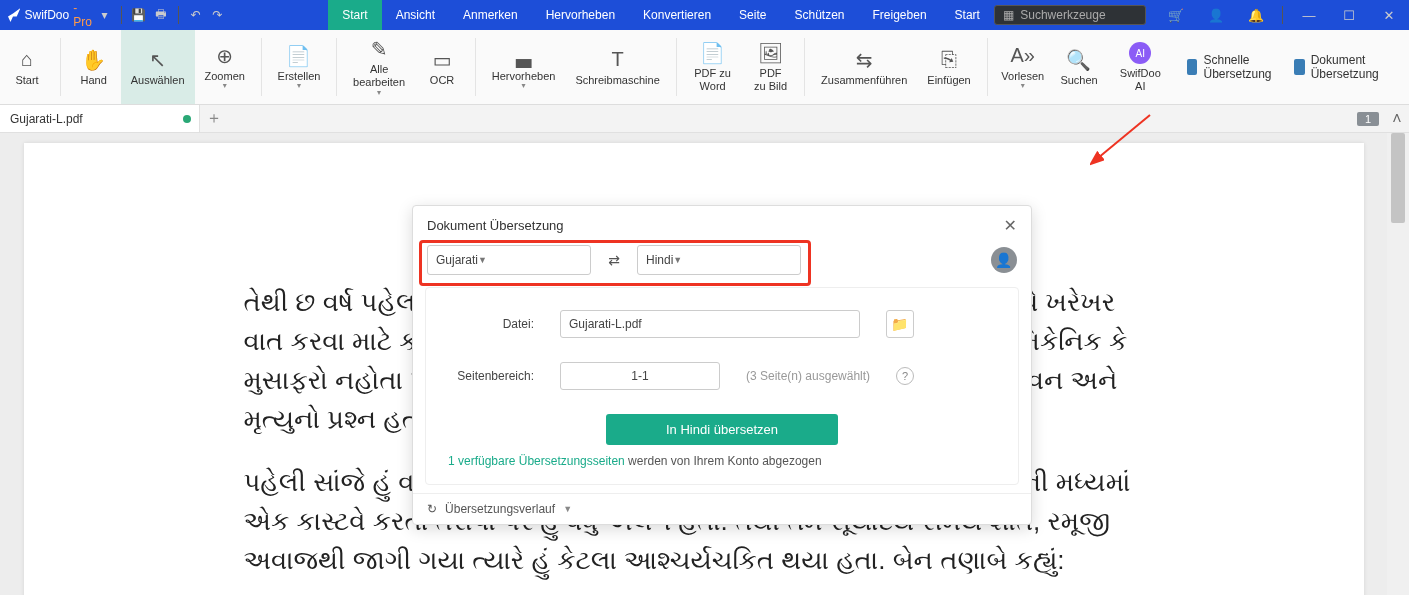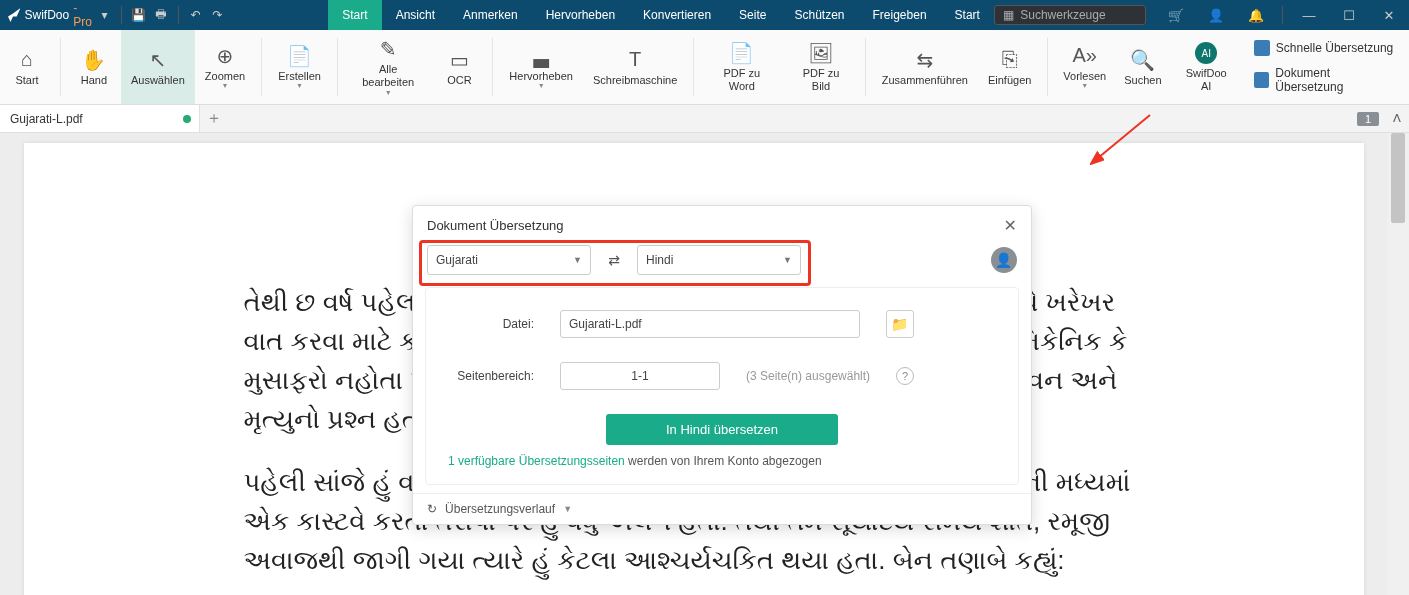--- a/index.html
+++ b/index.html
@@ -1,19 +1,19 @@
 <!DOCTYPE html>
 <html><head>
 <meta charset="utf-8">
 <style>
   * { box-sizing: border-box; margin: 0; padding: 0; font-family: "Segoe UI", Arial, sans-serif; }
   body { width: 1409px; height: 595px; background: #f5f5f5; overflow: hidden; position: relative; }
 
   
-  .titlebar { height: 30px; background: #0c4a6e; display: flex; align-items: center; color: #fff; font-size: 12px; }
+  .titlebar { height: 30px; background: #1d4ed8; display: flex; align-items: center; color: #fff; font-size: 12px; }
   .titlebar .app { display:flex; align-items:center; gap:4px; padding: 0 8px; }
   .titlebar .app .bird { width:14px; height:14px; background:#fff; clip-path: polygon(0 60%, 40% 40%, 100% 0, 70% 60%, 40% 60%, 20% 100%); }
   .titlebar .pro { color:#ff9a4a; }
   .titlebar .sep { width:1px; height:18px; background:#555; margin:0 6px; }
   .titlebar .tbtn { width:28px; height:30px; display:flex; align-items:center; justify-content:center; color:#ccc; cursor:pointer; }
   .titlebar .menus { display:flex; height:100%; margin-left:100px; }
   .titlebar .menu { padding:0 14px; display:flex; align-items:center; cursor:pointer; }
   .titlebar .menu.active { background:#1aab8a; }
   .titlebar .spacer { flex:1; }
   .titlebar .search { display:flex; align-items:center; gap:6px; background:#2e3236; border:1px solid #555; border-radius:3px; padding:2px 8px; color:#aaa; width:190px; margin-right:10px;}
@@ -22,23 +22,23 @@
 
   
   .ribbon { height:75px; background:#fafafa; border-bottom:1px solid #ddd; display:flex; align-items:stretch; }
   .rgroup { display:flex; }
   .rsep { width:1px; background:#e4e4e4; margin:8px 6px; }
   .rbtn { display:flex; flex-direction:column; align-items:center; justify-content:center; padding:4px 10px; font-size:11px; color:#333; cursor:pointer; min-width:54px; }
   .rbtn.active { background:#d9ece7; }
   .rbtn .ico { height:24px; display:flex; align-items:center; justify-content:center; color:#555; font-size:20px; }
   .rbtn .lbl { text-align:center; line-height:1.15; margin-top:2px; }
   .rbtn .caret { font-size:8px; color:#888; margin-top:-1px; }
-  .ai-circle { width:22px; height:22px; border-radius:50%; background:#0f766e; color:#fff; font-size:10px; display:flex; align-items:center; justify-content:center; }
-
-  .sidecol { display:flex; flex-direction:column; justify-content:center; gap:10px; padding:0 12px; font-size:12px; color:#333; }
+  .ai-circle { width:22px; height:22px; border-radius:50%; background:#8b5cf6; color:#fff; font-size:10px; display:flex; align-items:center; justify-content:center; }
+
+  .sidecol { display:flex; flex-direction:row; justify-content:center; gap:10px; padding:0 12px; font-size:12px; color:#333; }
   .sidecol .row { display:flex; align-items:center; gap:6px; cursor:pointer; }
   .sidecol .row .sico { width:16px; height:16px; background:#3a7db5; border-radius:2px; display:inline-block; }
 
   
   .tabbar { height:28px; background:#f3f3f3; border-bottom:1px solid #e0e0e0; display:flex; align-items:center; }
   .doctab { height:100%; display:flex; align-items:center; gap:8px; padding:0 14px 0 10px; background:#fff; border-right:1px solid #e0e0e0; font-size:12px; color:#333; position:relative; }
   .doctab .dot { width:8px; height:8px; border-radius:50%; background:#2aa876; position:absolute; right:8px; }
   .plusTab { width:28px; display:flex; align-items:center; justify-content:center; color:#888; cursor:pointer; }
   .pageCount { margin-left:auto; background:#898f95; color:#fff; font-size:11px; padding:1px 8px; border-radius:2px; margin-right:6px; }
   .collapse { width:24px; text-align:center; color:#666; cursor:pointer; }
@@ -53,21 +53,21 @@
   .vscroll .thumb { position:absolute; top:0; left:4px; width:14px; height:90px; background:#c4c4c4; border-radius:2px; }
 
   
   .arrow { position:absolute; top:110px; left:1090px; pointer-events:none; }
 
   
   .dialog { position:absolute; top:205px; left:412px; width:620px; background:#fff; border:1px solid #ddd; border-radius:4px; box-shadow:0 4px 16px rgba(0,0,0,0.15); }
   .dialog .dtitle { padding:10px 14px 6px; font-size:13px; color:#333; display:flex; justify-content:space-between; align-items:center; }
   .dialog .dtitle .x { cursor:pointer; color:#666; font-size:16px; }
   .langrow { display:flex; align-items:center; gap:10px; padding:4px 14px 12px; }
-  .langsel { flex:0 0 164px; border:1px solid #ccc; border-radius:3px; height:30px; display:flex; align-items:center; justify-content:space-between; padding:0 8px; font-size:12px; color:#444; cursor:pointer; }
+  .langsel { flex:0 0 164px; border:1px solid #ccc; border-radius:3px; height:30px; display:flex; align-items:center; justify-content:flex-start; padding:0 8px; font-size:12px; color:#444; cursor:pointer; }
   .langsel .dd { font-size:9px; color:#777; }
   .swap { width:26px; text-align:center; color:#555; cursor:pointer; font-size:14px; }
   .highlight { position:absolute; top:34px; left:6px; width:392px; height:46px; border:3px solid #e32; border-radius:4px; pointer-events:none; }
   .avatar { width:26px; height:26px; border-radius:50%; background:#8a8f94; margin-left:auto; display:flex; align-items:center; justify-content:center; color:#fff; font-size:14px; }
 
   .dbody { border:1px solid #eee; border-radius:4px; margin:0 12px 8px; padding:22px 18px 14px; }
   .drow { display:flex; align-items:center; gap:26px; margin-bottom:24px; font-size:12px; color:#444; }
   .drow .lab { width:90px; text-align:right; }
   .dinput { flex:1; max-width:300px; border:1px solid #ccc; border-radius:3px; height:28px; padding:0 8px; font-size:12px; color:#444; display:flex; align-items:center; }
   .dinput.center { justify-content:center; width:160px; flex:0 0 160px; }

